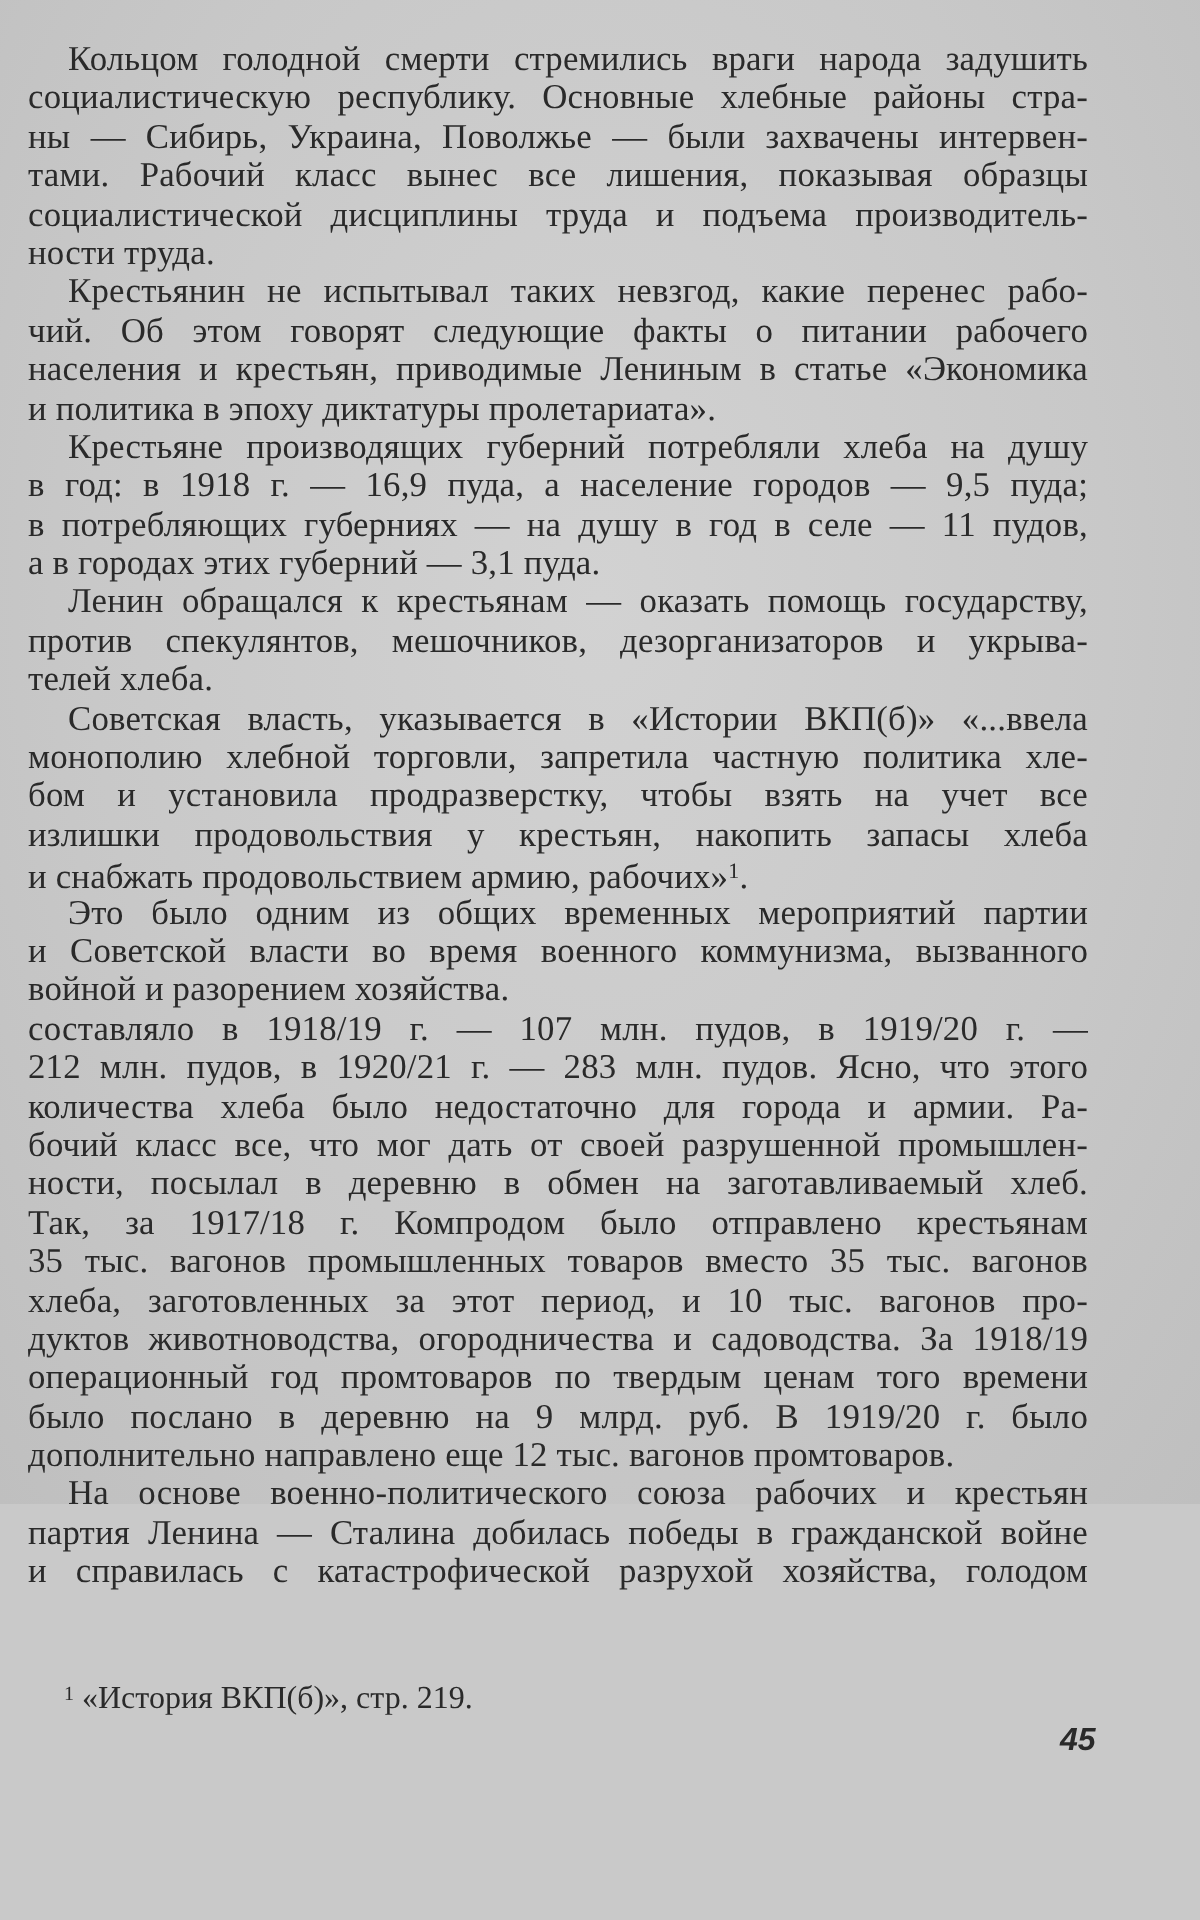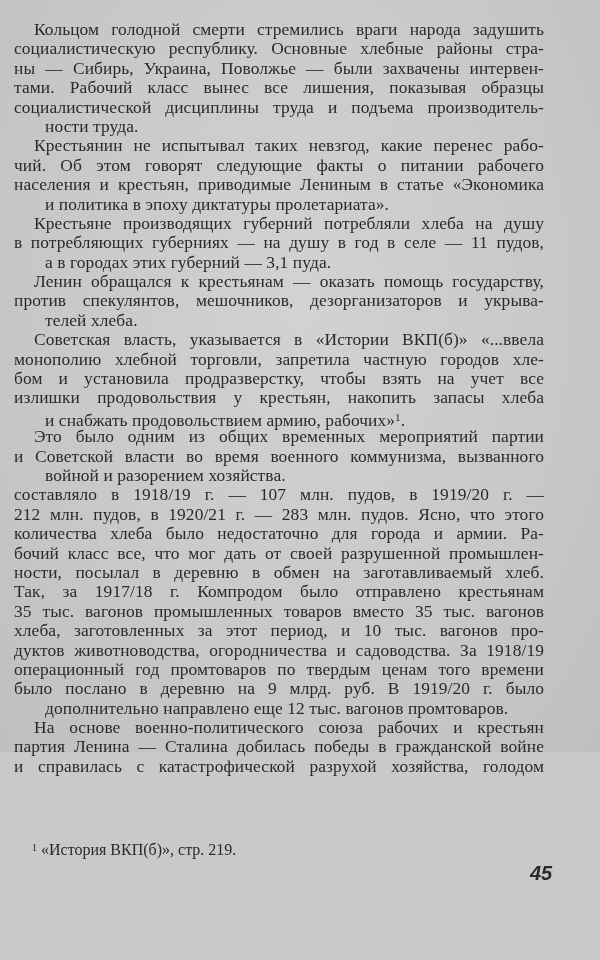--- a/index.html
+++ b/index.html
@@ -36,40 +36,39 @@
       white-space: nowrap;
       text-align: justify;
       text-align-last: justify;
       letter-spacing: 0.1px;
     }
     .line.indent {
       padding-left: 20px;
     }
     .line.last {
       text-align-last: left;
-      margin-left: 31px;
     }
     .footnote {
       position: absolute;
       left: 32px;
       top: 838px;
       font-size: 16px;
       line-height: 20px;
       white-space: nowrap;
     }
     .footnote sup {
       font-size: 10px;
       vertical-align: 4px;
       margin-right: 4px;
     }
     .page-number {
       position: absolute;
       left: 530px;
       top: 862px;
-      font-size: 20px;
+      font-size: 16px;
       font-style: italic;
       font-weight: bold;
       font-family: "Liberation Sans", "DejaVu Sans", sans-serif;
       color: #2a2a2a;
     }
     .sup-ref {
       font-size: 11px;
       vertical-align: 5px;
     }
   </style>
@@ -90,33 +89,34 @@
 
     <div>
       <div class="line indent">Крестьянин не испытывал таких невзгод, какие перенес рабо-</div>
       <div class="line">чий. Об этом говорят следующие факты о питании рабочего</div>
       <div class="line">населения и крестьян, приводимые Лениным в статье «Экономика</div>
       <div class="line last">и политика в эпоху диктатуры пролетариата».</div>
     </div>
 
     <div>
       <div class="line indent">Крестьяне производящих губерний потребляли хлеба на душу</div>
+      <div class="line">в год: в 1918 г. — 16,9 пуда, а население городов — 9,5 пуда;</div>
       <div class="line">в потребляющих губерниях — на душу в год в селе — 11 пудов,</div>
       <div class="line last">а в городах этих губерний — 3,1 пуда.</div>
     </div>
 
     <div>
       <div class="line indent">Ленин обращался к крестьянам — оказать помощь государству,</div>
       <div class="line">против спекулянтов, мешочников, дезорганизаторов и укрыва-</div>
       <div class="line last">телей хлеба.</div>
     </div>
 
     <div>
       <div class="line indent">Советская власть, указывается в «Истории ВКП(б)» «...ввела</div>
-      <div class="line">монополию хлебной торговли, запретила частную городов хле-</div>
+      <div class="line">монополию хлебной торговли, запретила частную политика хле-</div>
       <div class="line">бом и установила продразверстку, чтобы взять на учет все</div>
       <div class="line">излишки продовольствия у крестьян, накопить запасы хлеба</div>
       <div class="line last"><span>и снабжать продовольствием армию, рабочих»</span><span class="sup-ref">1</span><span>.</span></div>
     </div>
 
     <div>
       <div class="line indent">Это было одним из общих временных мероприятий партии</div>
       <div class="line">и Советской власти во время военного коммунизма, вызванного</div>
       <div class="line last">войной и разорением хозяйства.</div>
     </div>

